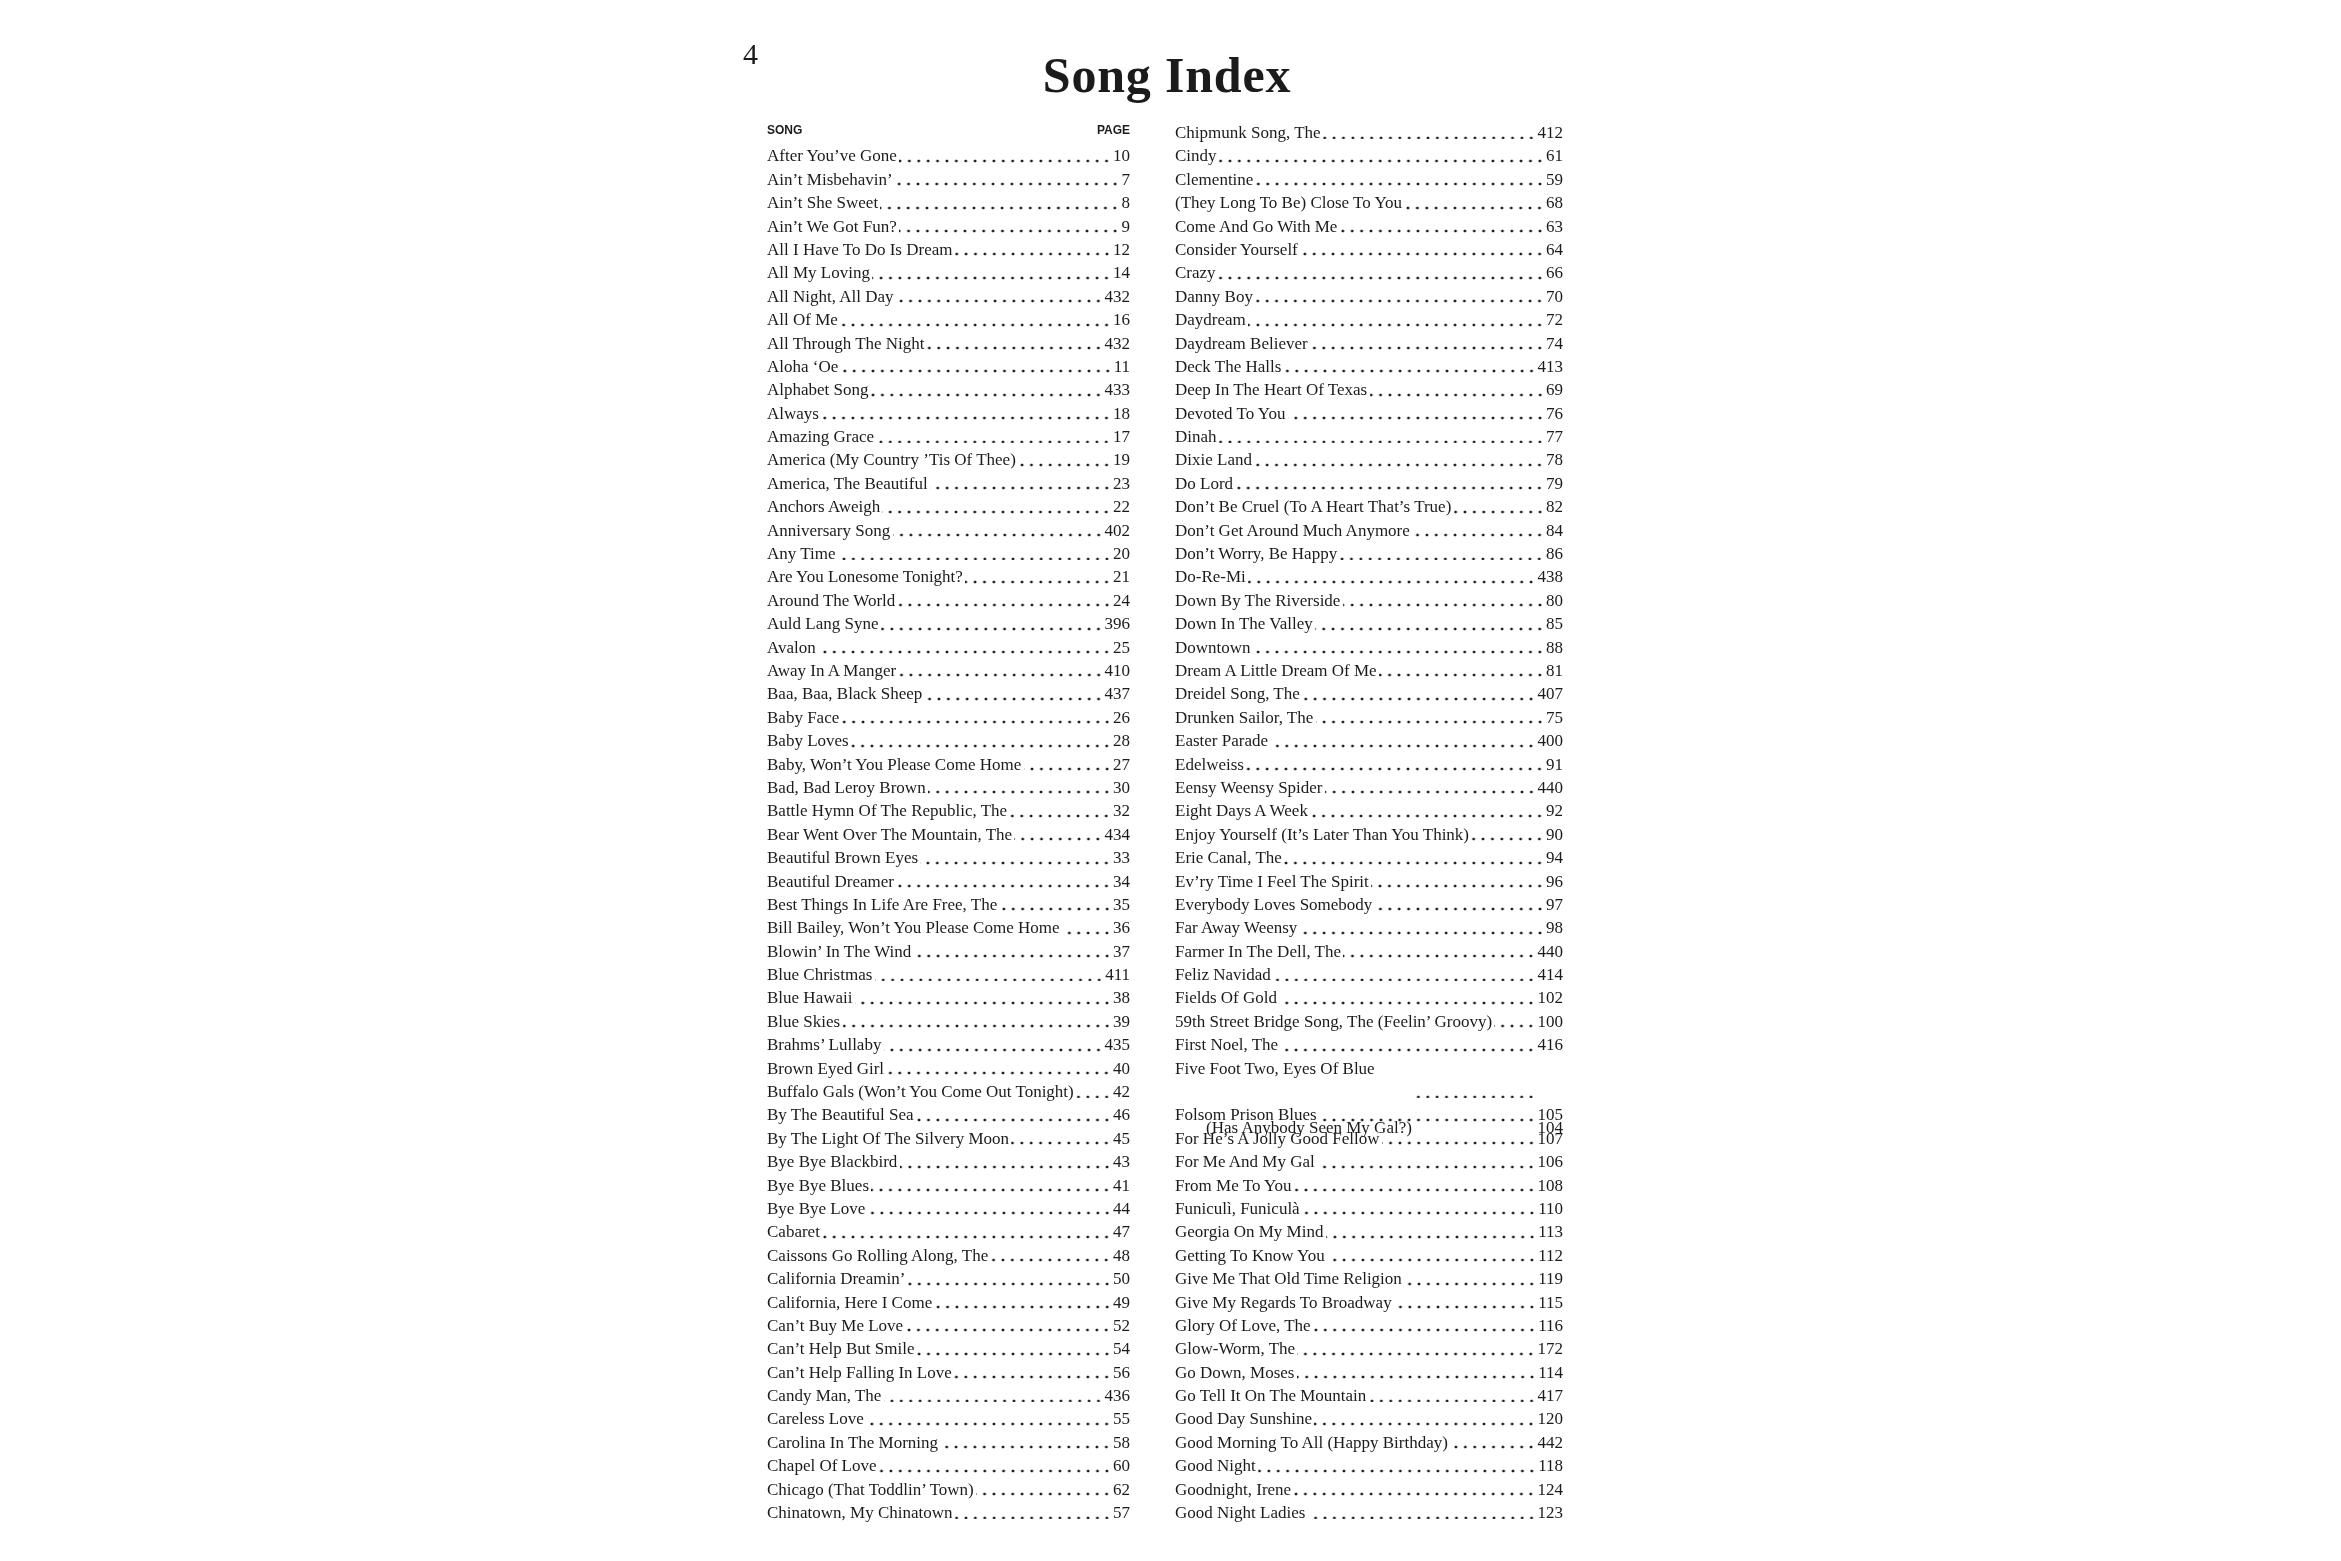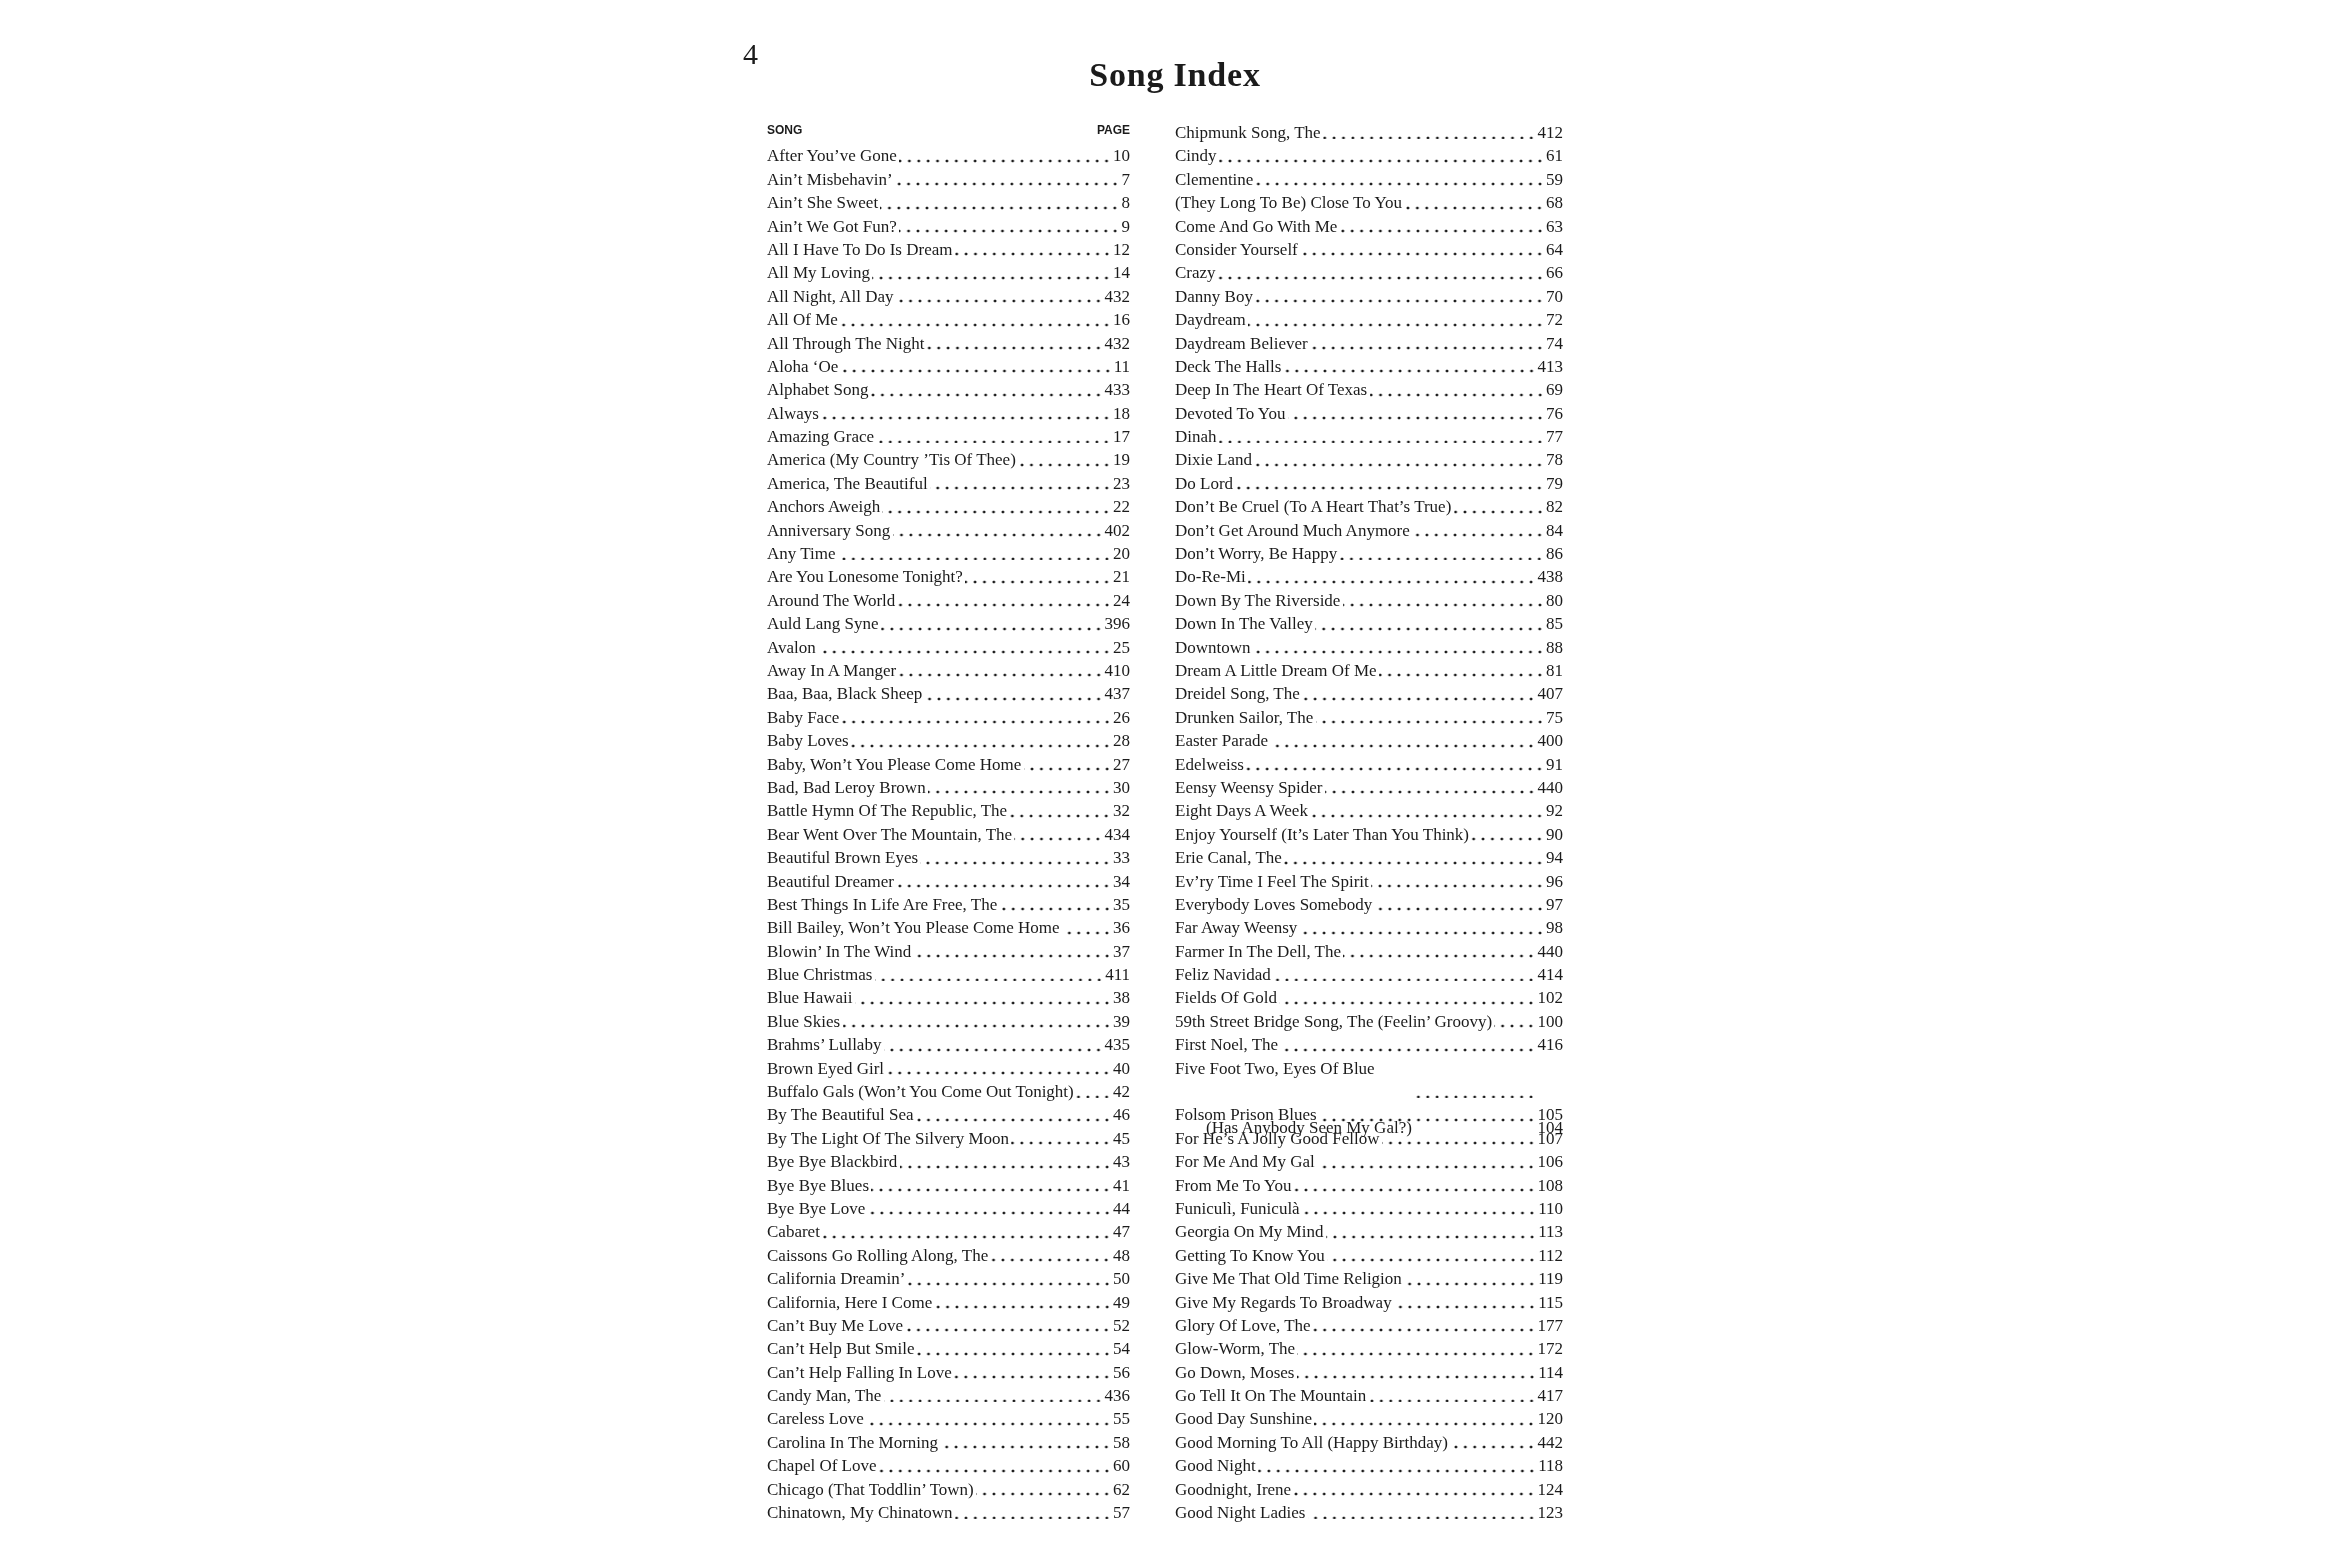--- a/index.html
+++ b/index.html
@@ -21,23 +21,23 @@
     left: 743px;
     top: 39px;
     font-size: 30px;
     line-height: 1;
   }
   .title {
     position: absolute;
     left: 765px;
     top: 50px;
     width: 804px;
-    margin: 8px;
+    margin: 0;
     text-align: center;
-    font-size: 34px;
+    font-size: 50px;
     line-height: 1;
     font-weight: 700;
     font-family: "Liberation Serif", serif;
     letter-spacing: 0.8px;
   }
   .col {
     position: absolute;
     top: 123px;
   }
   .col-left  { left: 767px;  width: 363px; }
@@ -628,21 +628,21 @@
         <span class="p">119</span>
       </div>
       <div class="row">
         <span class="t">Give My Regards To Broadway</span>
         <span class="dots"></span>
         <span class="p">115</span>
       </div>
       <div class="row">
         <span class="t">Glory Of Love, The</span>
         <span class="dots"></span>
-        <span class="p">177</span>
+        <span class="p">116</span>
       </div>
       <div class="row">
         <span class="t">Glow-Worm, The</span>
         <span class="dots"></span>
         <span class="p">172</span>
       </div>
       <div class="row">
         <span class="t">Go Down, Moses</span>
         <span class="dots"></span>
         <span class="p">114</span>

